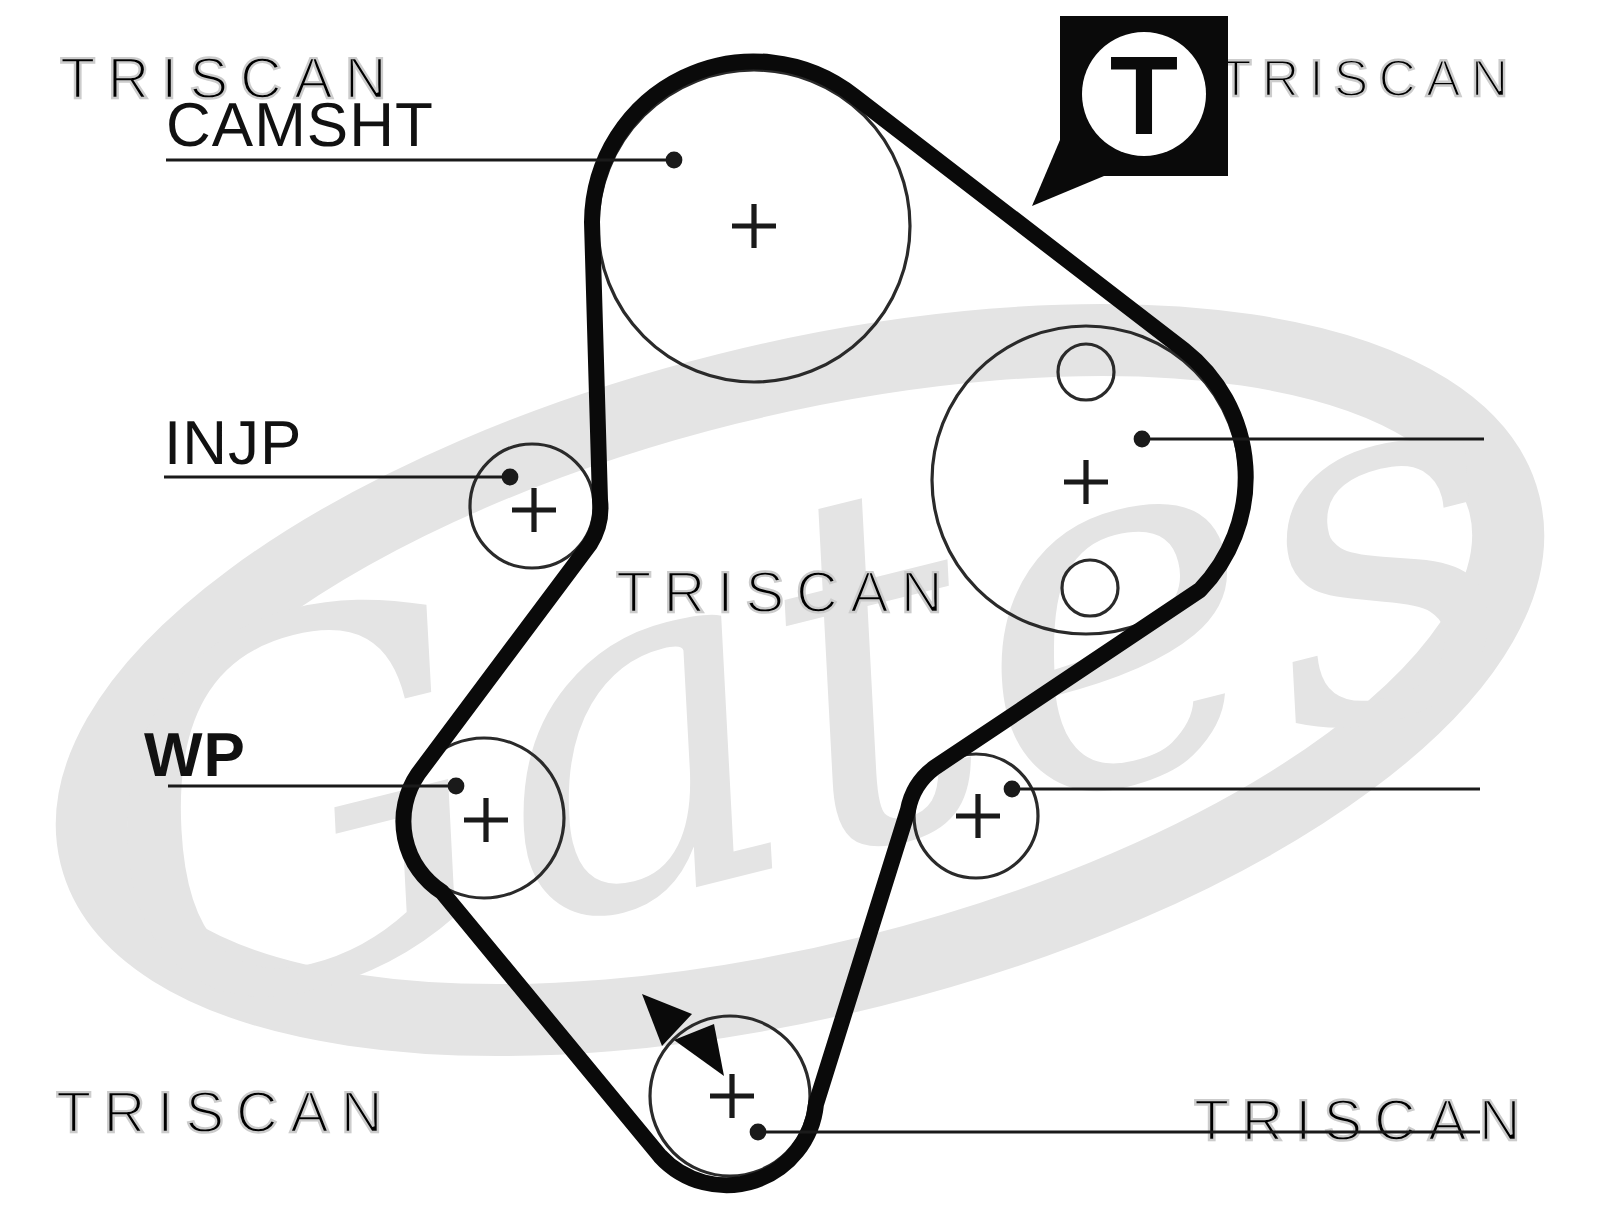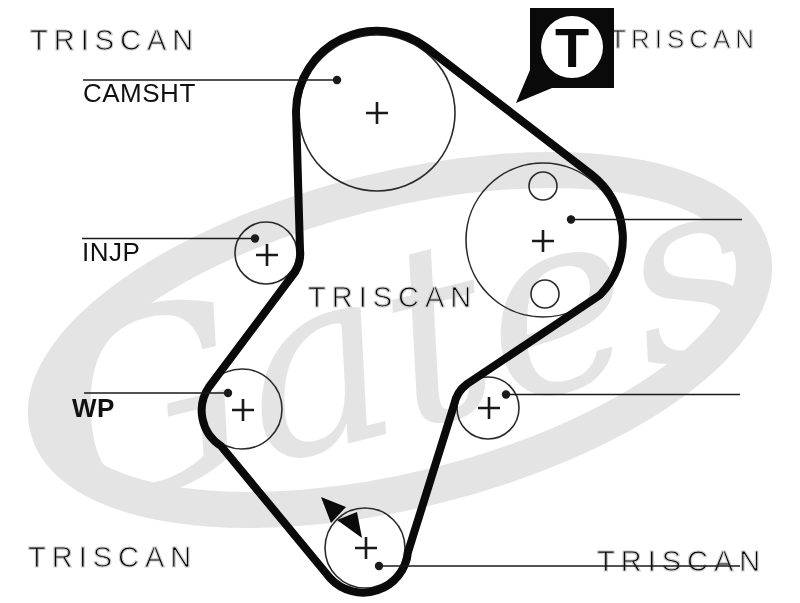--- a/index.html
+++ b/index.html
@@ -16,26 +16,25 @@
     letter-spacing:6px;
     color:#000000;
     -webkit-text-stroke:1.2px #cccccc;
     white-space:nowrap;
     user-select:none;
   }
   .wm.small{font-size:26px;letter-spacing:5px;}
   .part-label{
     position:absolute;
     font-family:"Liberation Sans",sans-serif;
-    font-size:26px;
+    font-size:31px;
     line-height:1;
     color:#111111;
     white-space:nowrap;
     letter-spacing:0.5px;
-    margin-top:33px;
   }
 </style>
 </head>
 <body>
 
 <div class="canvas">
 
   <svg class="layer" width="800" height="603" viewBox="0 0 800 603">
     <g transform="rotate(-14 400 340)">
       <ellipse cx="400" cy="340" rx="363" ry="150" fill="none" stroke="#e4e4e4" stroke-width="36"></ellipse>

